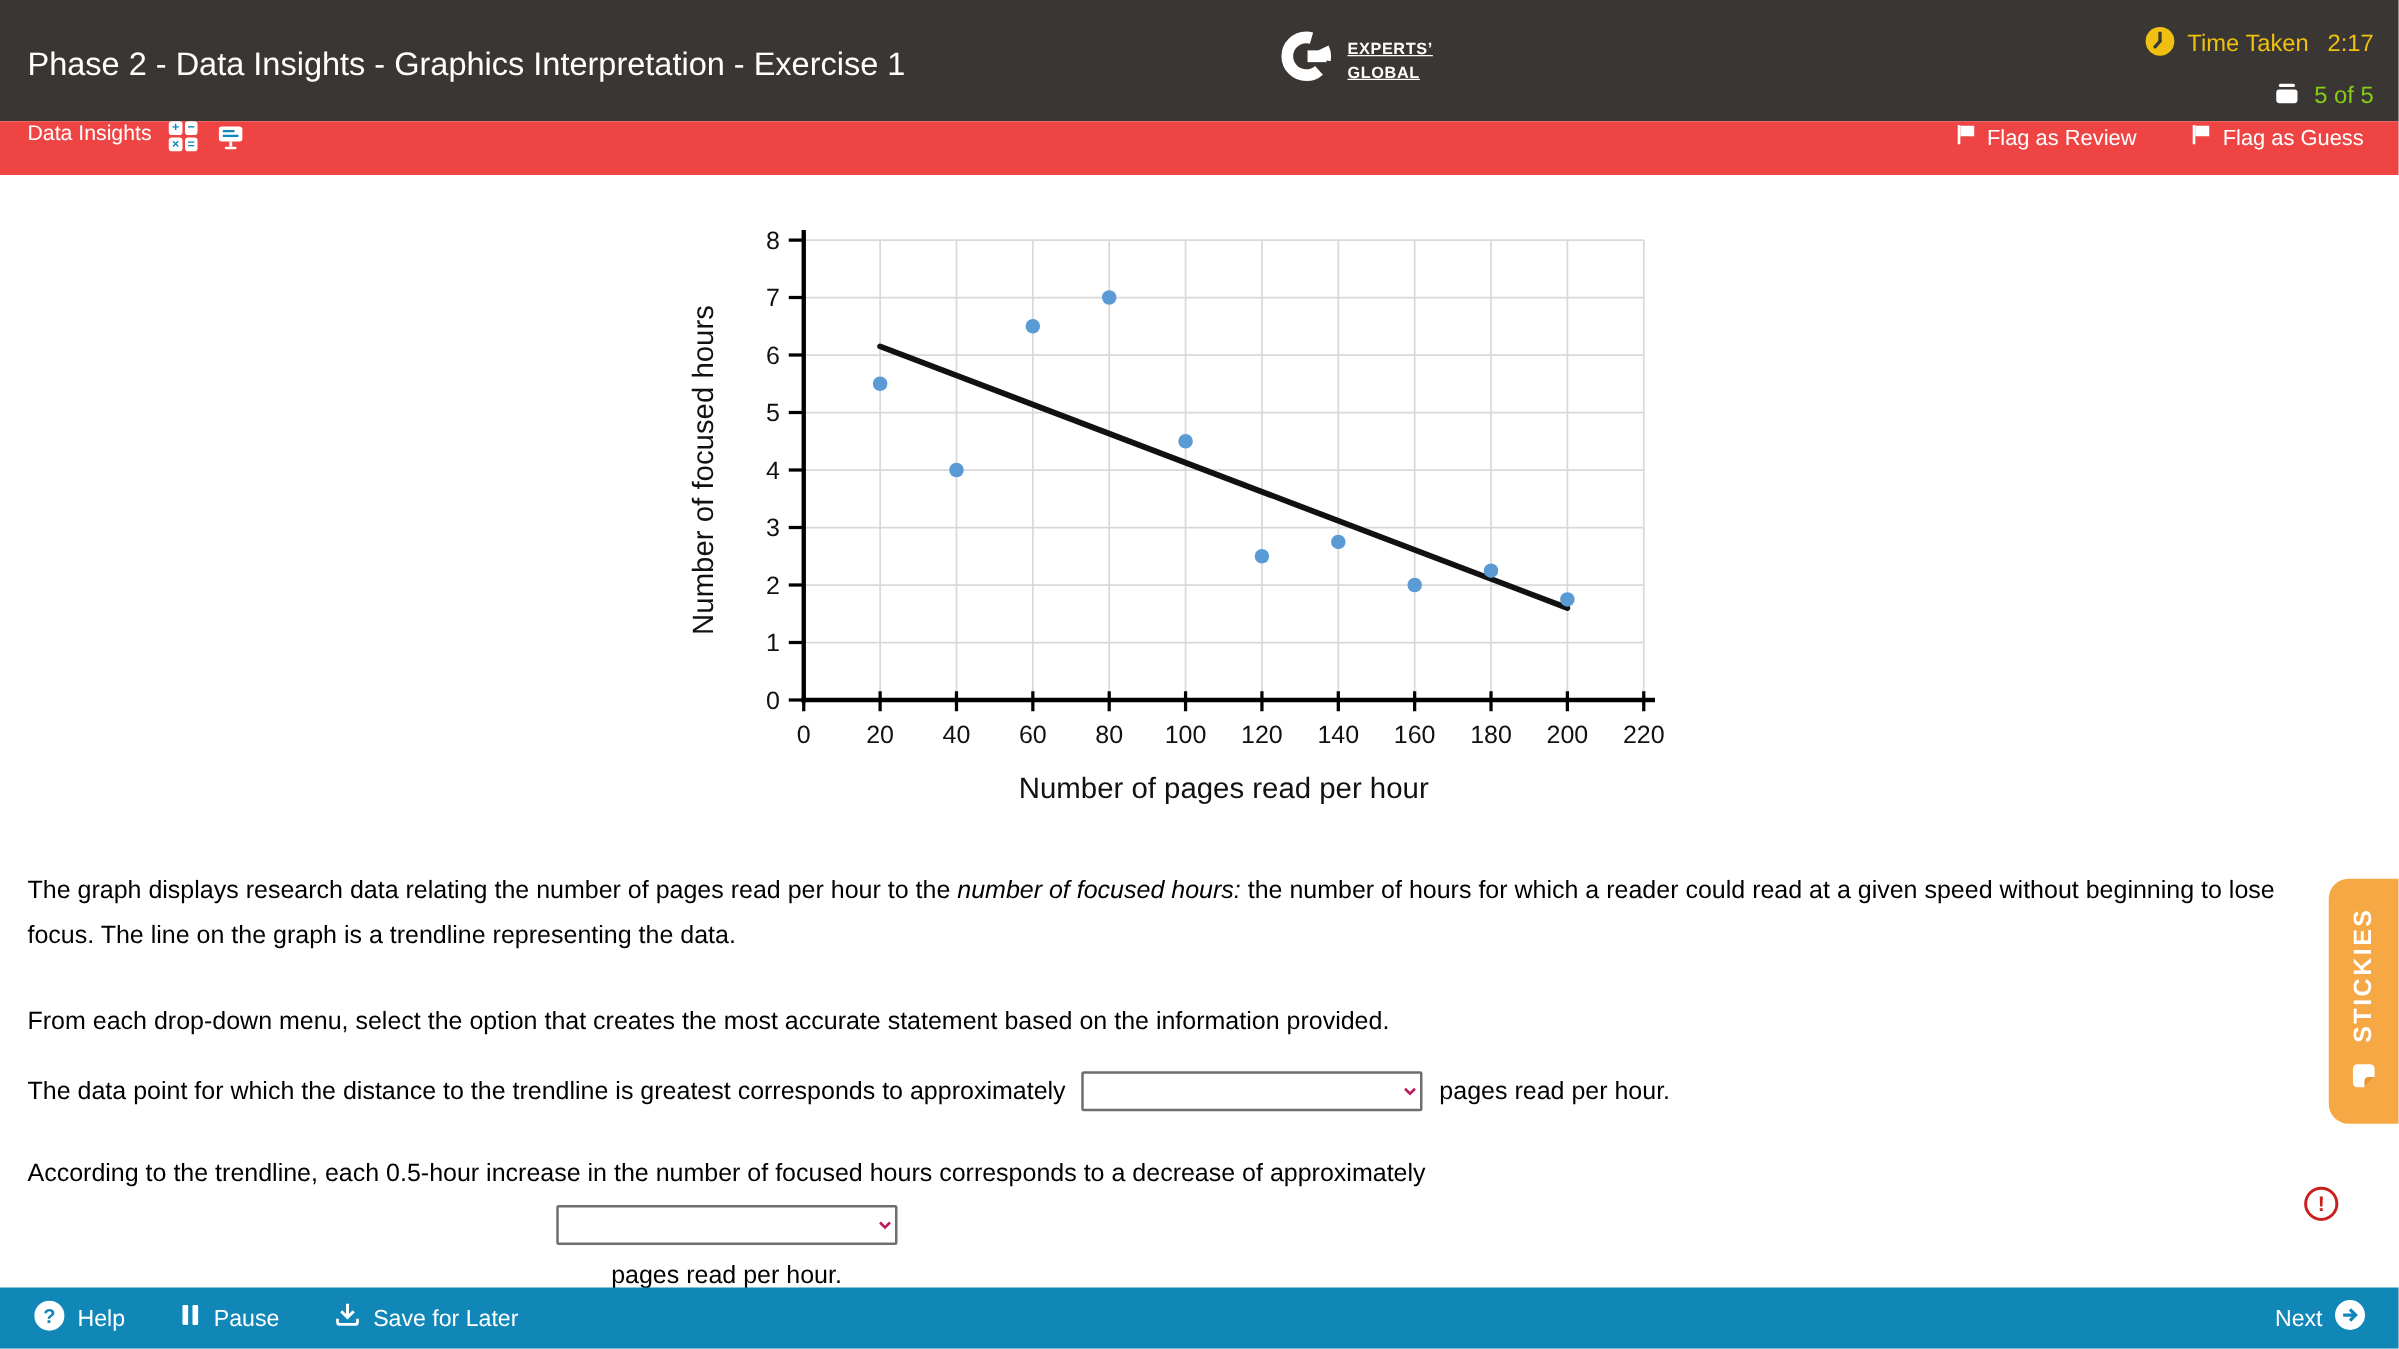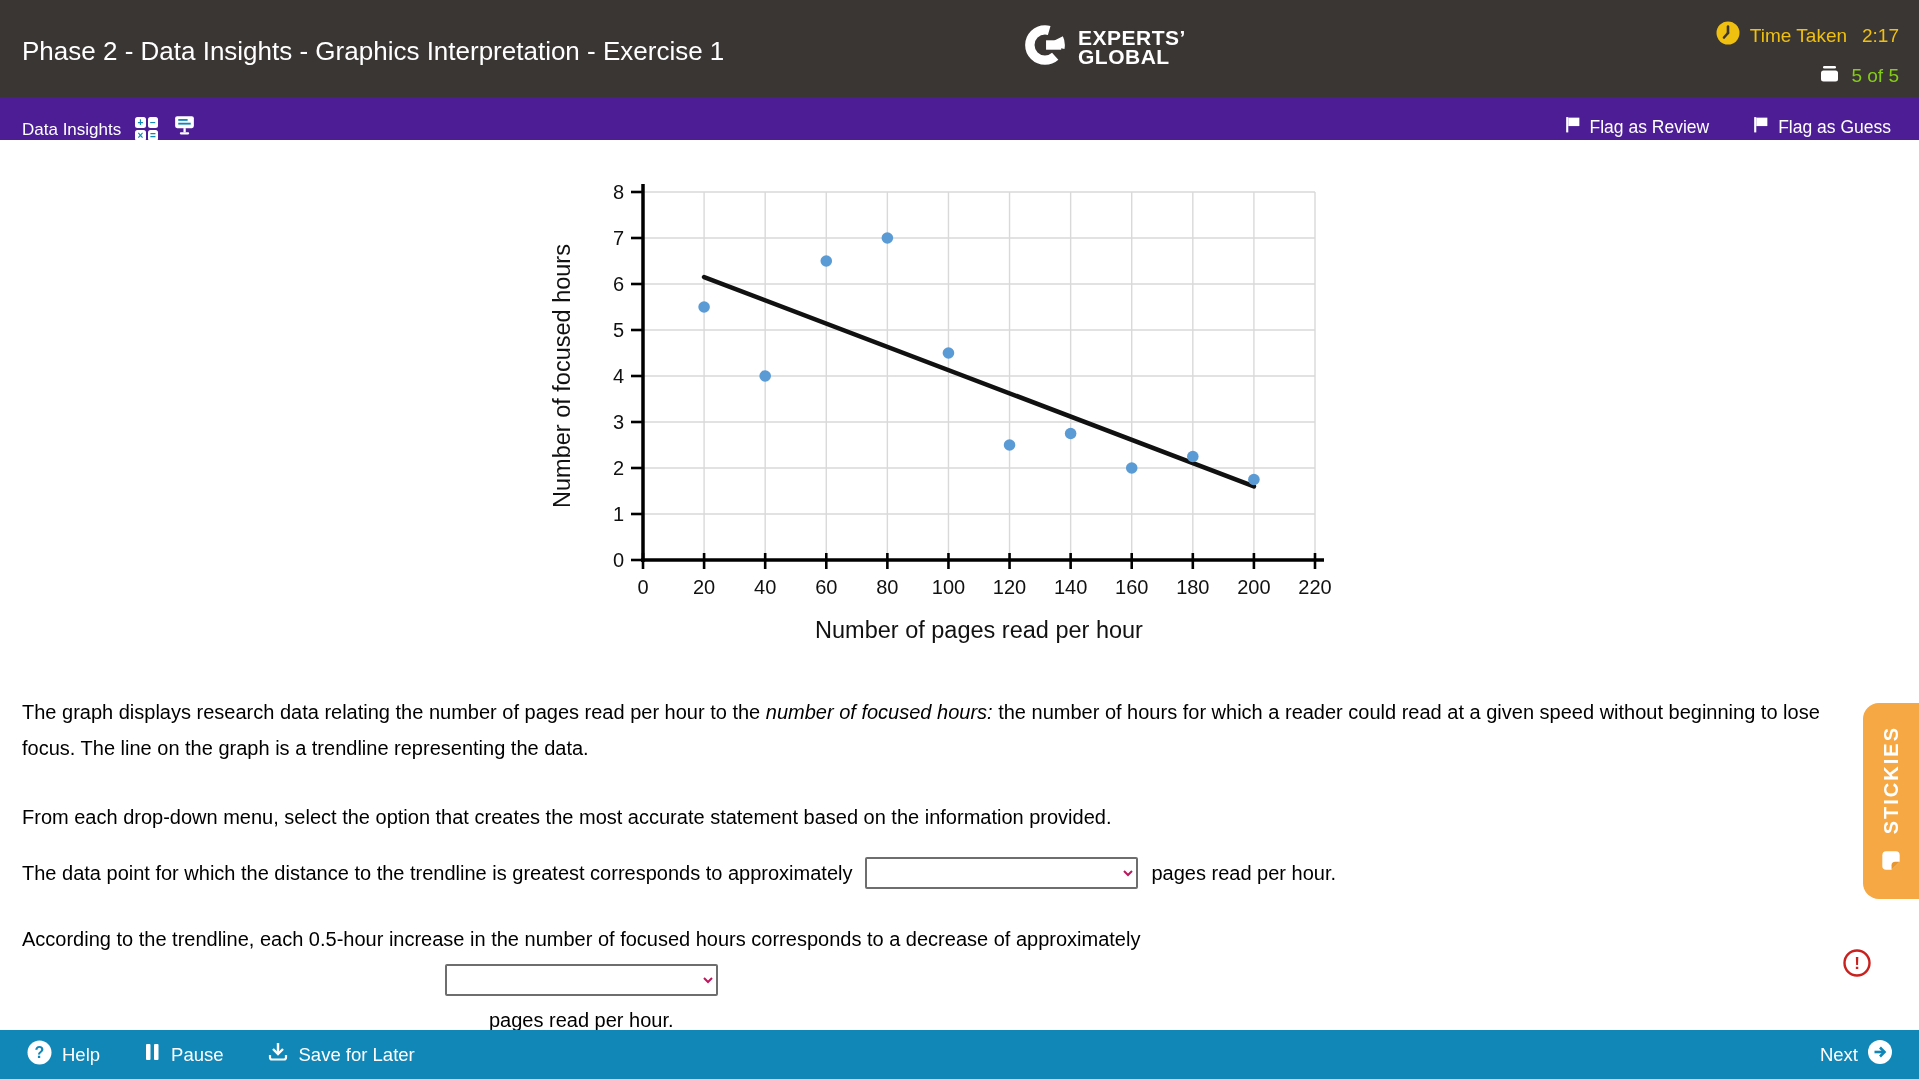--- a/index.html
+++ b/index.html
@@ -2,28 +2,28 @@
 <html><head>
 <meta charset="utf-8">
 <style>
   html,body{margin:0;padding:0;}
   body{width:1919px;height:1079px;position:relative;overflow:hidden;background:#fff;
        font-family:"Liberation Sans", sans-serif;color:#000;}
   
   .hdr{position:absolute;top:0;left:0;right:0;height:97px;background:#3a3633;color:#fff;}
   .hdr-title{position:absolute;left:22px;top:36px;font-size:26px;}
   .brand{position:absolute;left:1022px;top:22px;display:flex;align-items:center;gap:10px;}
-  .brand-txt{font-weight:bold;font-size:21px;line-height:19px;letter-spacing:.5px;}
+  .brand-txt{font-weight:bold;font-size:13px;line-height:19px;letter-spacing:.5px;text-decoration:underline;}
   .hdr-right{position:absolute;right:20px;top:20px;text-align:right;}
   .time-row{display:flex;align-items:center;gap:9px;justify-content:flex-end;color:#f0c011;font-size:19px;}
   .time-val{margin-left:6px;}
   .prog-row{display:flex;align-items:center;gap:9px;justify-content:flex-end;color:#84cc16;font-size:19px;margin-top:9px;}
   
-  .bar{position:absolute;top:97px;left:0;right:0;height:43px;background:#4c1d95;color:#fff;
-       display:flex;align-items:flex-end;padding:0 22px;box-sizing:border-box;gap:14px;}
+  .bar{position:absolute;top:97px;left:0;right:0;height:43px;background:#ef4444;color:#fff;
+       display:flex;align-items:flex-start;padding:0 22px;box-sizing:border-box;gap:14px;}
   .bar-label{font-size:17px;}
   .icon-btn{background:none;border:none;padding:0;display:flex;align-items:center;cursor:pointer;}
   .calc{width:23px;height:23px;display:grid;grid-template-columns:1fr 1fr;grid-template-rows:1fr 1fr;gap:2px;}
   .calc i{background:#fff;border-radius:2.5px;color:#1187b8;font-style:normal;font-weight:bold;font-size:10px;
           display:flex;align-items:center;justify-content:center;}
   .bar-right{margin-left:auto;display:flex;gap:30px;}
   .flag-btn{background:none;border:none;color:#fff;font-size:17.5px;font-family:inherit;
             display:flex;align-items:center;gap:8px;cursor:pointer;}
   
   .chart{position:absolute;left:470px;top:148px;}

